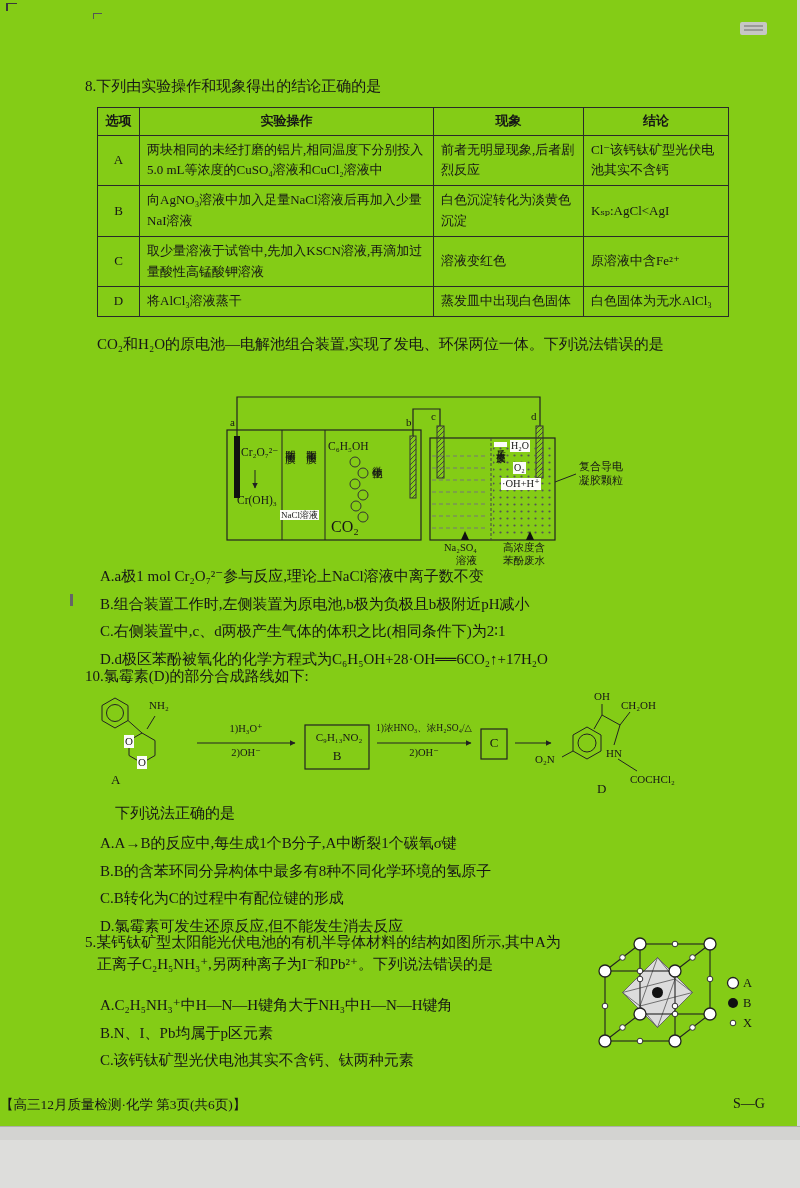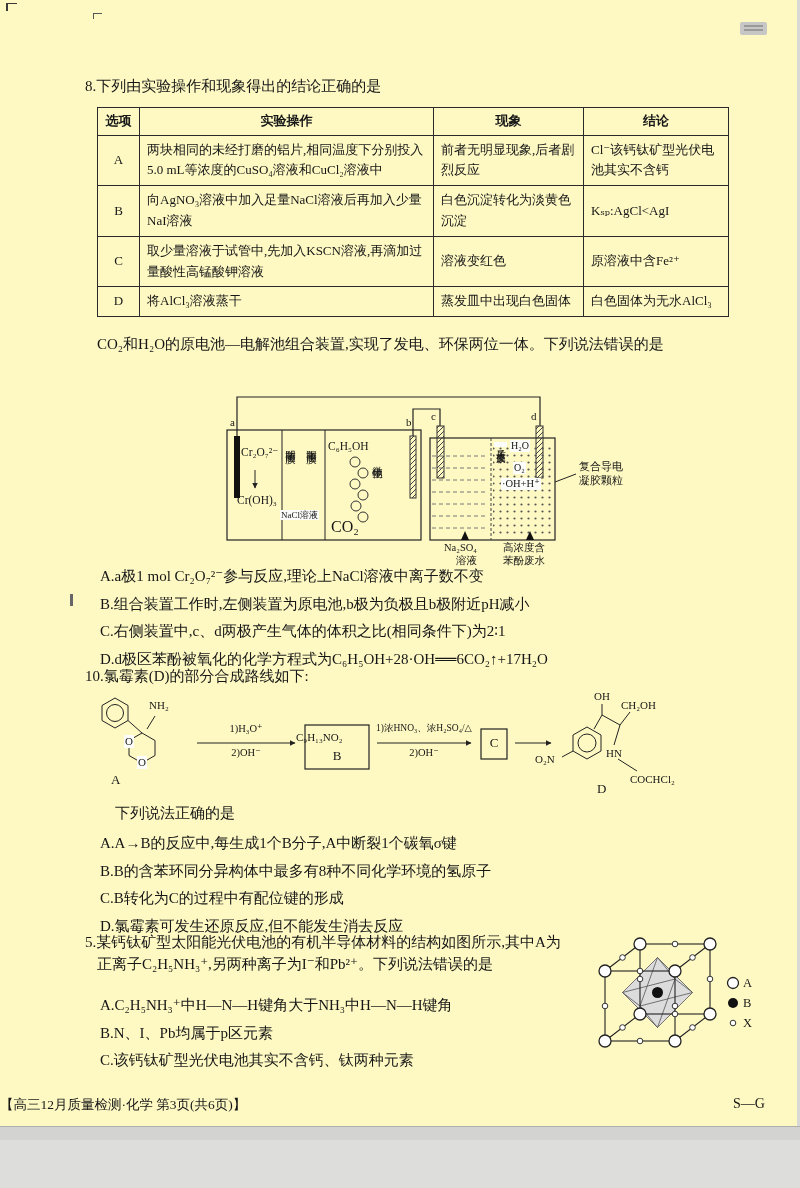--- a/index.html
+++ b/index.html
@@ -1,18 +1,18 @@
 <!DOCTYPE html>
 <html><head>
 <meta charset="utf-8">
 <style>
   *{margin:0;padding:0;box-sizing:border-box}
   html,body{width:800px;height:1188px}
   body{background:#dddddb;font-family:"Liberation Serif","DejaVu Serif","DejaVu Sans",serif;color:#161616}
-  .page{position:relative;width:800px;height:1140px;background:#fef9c3;overflow:hidden}
+  .page{position:relative;width:800px;height:1140px;background:#84cc16;overflow:hidden}
   section{position:absolute;left:85px;width:700px}
   .line{font-size:15px;white-space:nowrap;line-height:1.45}
   .indent1{padding-left:12px}
   .opts{position:absolute;left:15px}
   .opts .line{height:27.5px;line-height:27.5px}
   
   .tbl{border-collapse:collapse;margin:9px 0 0 12px;width:631px;font-size:13px;table-layout:fixed}
   .tbl th,.tbl td{border:1.2px solid #2a2a2a;padding:4px 7px;vertical-align:middle;line-height:1.6;word-break:break-all}
   .tbl th{font-weight:bold;text-align:center;padding:3px}
   .c-opt{width:42px;text-align:center}
@@ -210,21 +210,21 @@
         <line x1="535" y1="40" x2="529" y2="60" stroke="#222"></line>
         <line x1="533" y1="74" x2="552" y2="86" stroke="#222"></line>
         <line x1="488" y1="66" x2="477" y2="72" stroke="#222"></line>
       </svg>
       <div class="dl bgw" style="left:39px;top:50px">O</div>
       <div class="dl bgw" style="left:52px;top:71px">O</div>
       <div class="dl" style="left:64px;top:14px">NH₂</div>
       <div class="dl" style="left:26px;top:88px;font-size:13px">A</div>
       <div class="dl" style="left:112px;top:38px;width:98px;text-align:center;font-size:10.5px">1)H₃O⁺</div>
       <div class="dl" style="left:112px;top:62px;width:98px;text-align:center;font-size:10.5px">2)OH⁻</div>
-      <div class="dl" style="left:211px;top:46px;width:64px;font-size:11px">C₉H₁₃NO₂</div>
+      <div class="dl" style="left:222px;top:46px;width:64px;text-align:center;font-size:11px">C₉H₁₃NO₂</div>
       <div class="dl" style="left:220px;top:64px;width:64px;text-align:center;font-size:13px">B</div>
       <div class="dl" style="left:277px;top:38px;width:124px;text-align:center;font-size:9.5px">1)浓HNO₃、浓H₂SO₄/△</div>
       <div class="dl" style="left:277px;top:62px;width:124px;text-align:center;font-size:10.5px">2)OH⁻</div>
       <div class="dl" style="left:396px;top:51px;width:26px;text-align:center;font-size:13px">C</div>
       <div class="dl" style="left:509px;top:5px">OH</div>
       <div class="dl" style="left:536px;top:14px">CH₂OH</div>
       <div class="dl" style="left:450px;top:68px">O₂N</div>
       <div class="dl" style="left:521px;top:62px">HN</div>
       <div class="dl" style="left:545px;top:88px">COCHCl₂</div>
       <div class="dl" style="left:512px;top:97px;font-size:13px">D</div>

